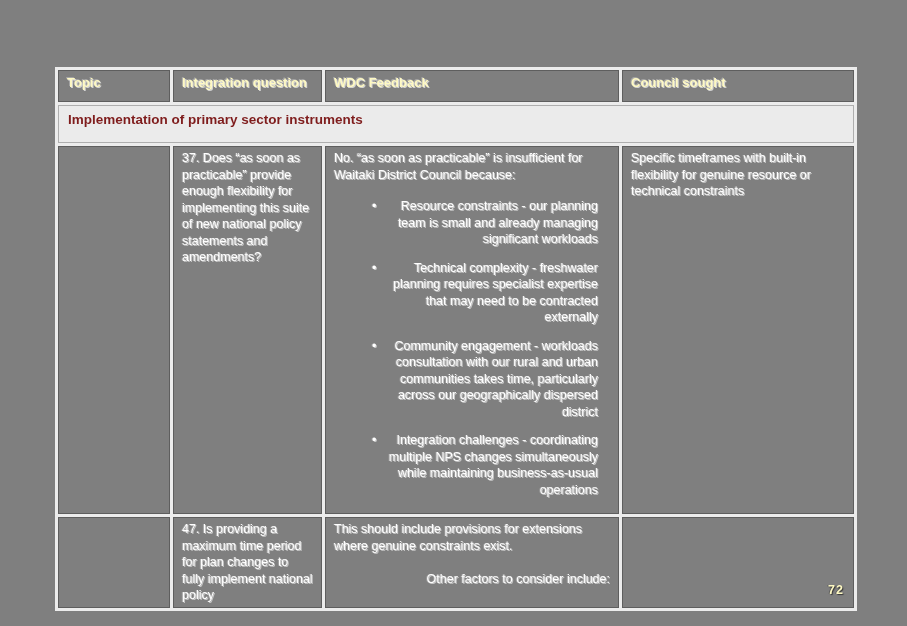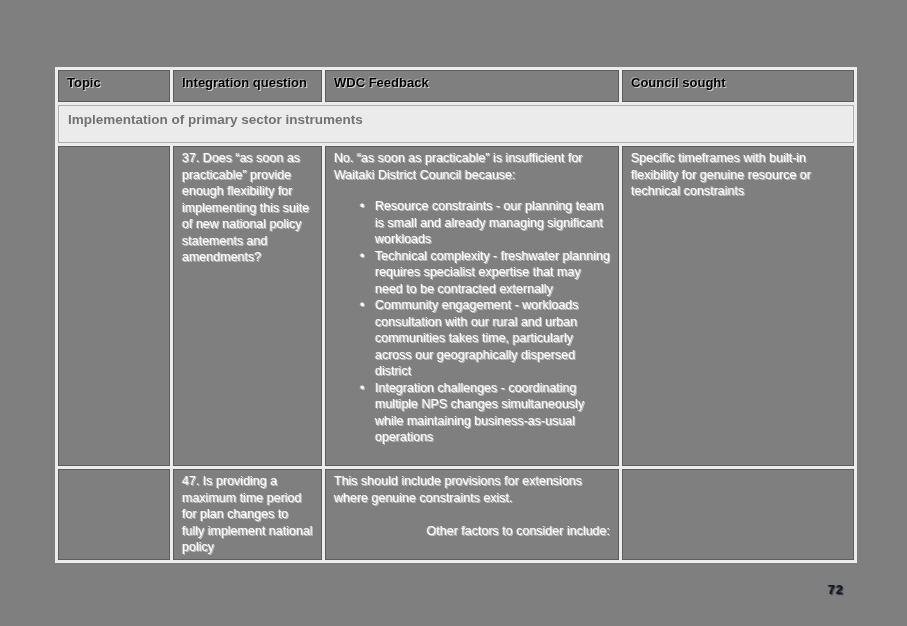--- a/index.html
+++ b/index.html
@@ -30,58 +30,59 @@
     padding: 4px 9px 4px 9px;
     color: #ffffff;
     font-size: 12.5px;
     line-height: 1.32;
     text-shadow: 1px 1px 0 rgba(255,255,255,0.55), -1px 0 0 rgba(255,255,255,0.22);
     overflow: hidden;
   }
   .doc-table thead th {
     font-size: 13px;
     font-weight: bold;
-    color: #000000;
+    color: #fef9c3;
     height: 24px;
     text-align: left;
     text-shadow: 1px 1px 0 rgba(255,255,255,0.65), -1px -1px 0 rgba(255,255,255,0.3);
   }
   .doc-table .section-cell {
     background: #ebebeb;
     box-shadow: inset 0 0 0 1px rgba(60,60,60,0.35);
-    color: #737373;
+    color: #7f1d1d;
     font-weight: bold;
     font-size: 13.5px;
     height: 26px;
     padding: 6px 10px;
     text-shadow: none;
   }
   .row-main td { height: 312px; }
   .row-second td { height: 68px; }
   .cell p { margin: 0; }
   .cell p.spaced { margin-top: 17px; text-align: right; }
   ul.bullets {
     list-style: none;
     margin: 15px 0 0 0;
     padding: 0 0 0 26px;
   }
   ul.bullets li {
     position: relative;
     padding-left: 15px;
-    margin: 0;
+    margin: 12px;
+    text-align: right;
   }
   ul.bullets li::before {
     content: "\2022";
     position: absolute;
     left: 0; top: 0;
   }
   .page-number {
     position: absolute;
     left: 828px; top: 583px;
-    color: #0f172a;
+    color: #fef9c3;
     font-size: 12.5px;
     font-weight: bold;
     letter-spacing: 1px;
     text-shadow: 1px 1px 1px rgba(30,30,30,0.75), -1px 0 0 rgba(60,60,60,0.5);
   }
 </style>
 </head>
 <body>
 
 <div class="sheet">

